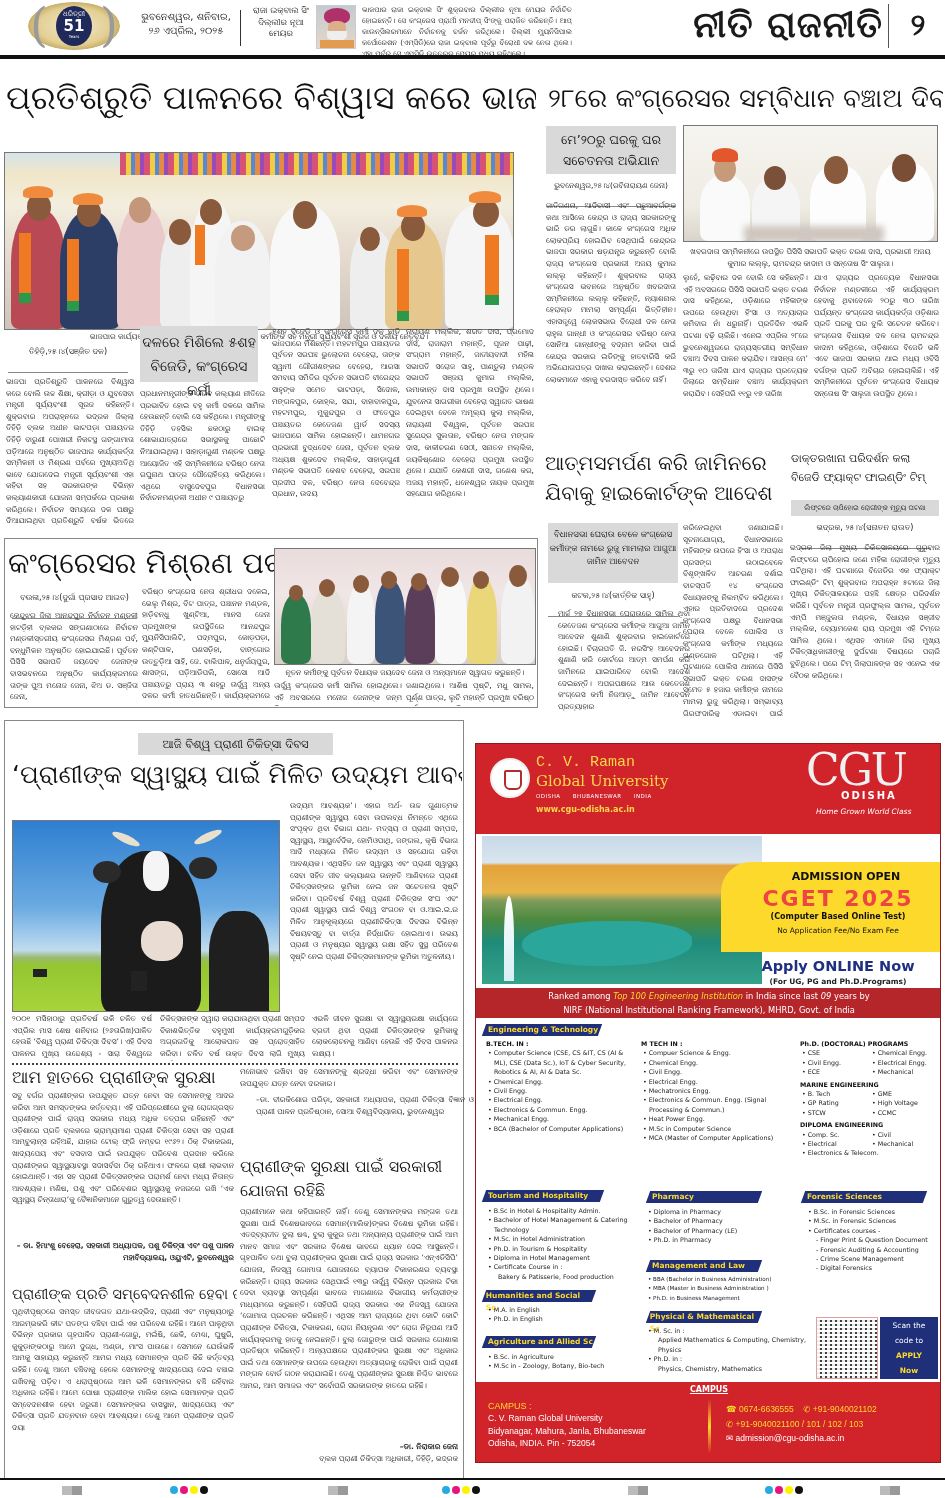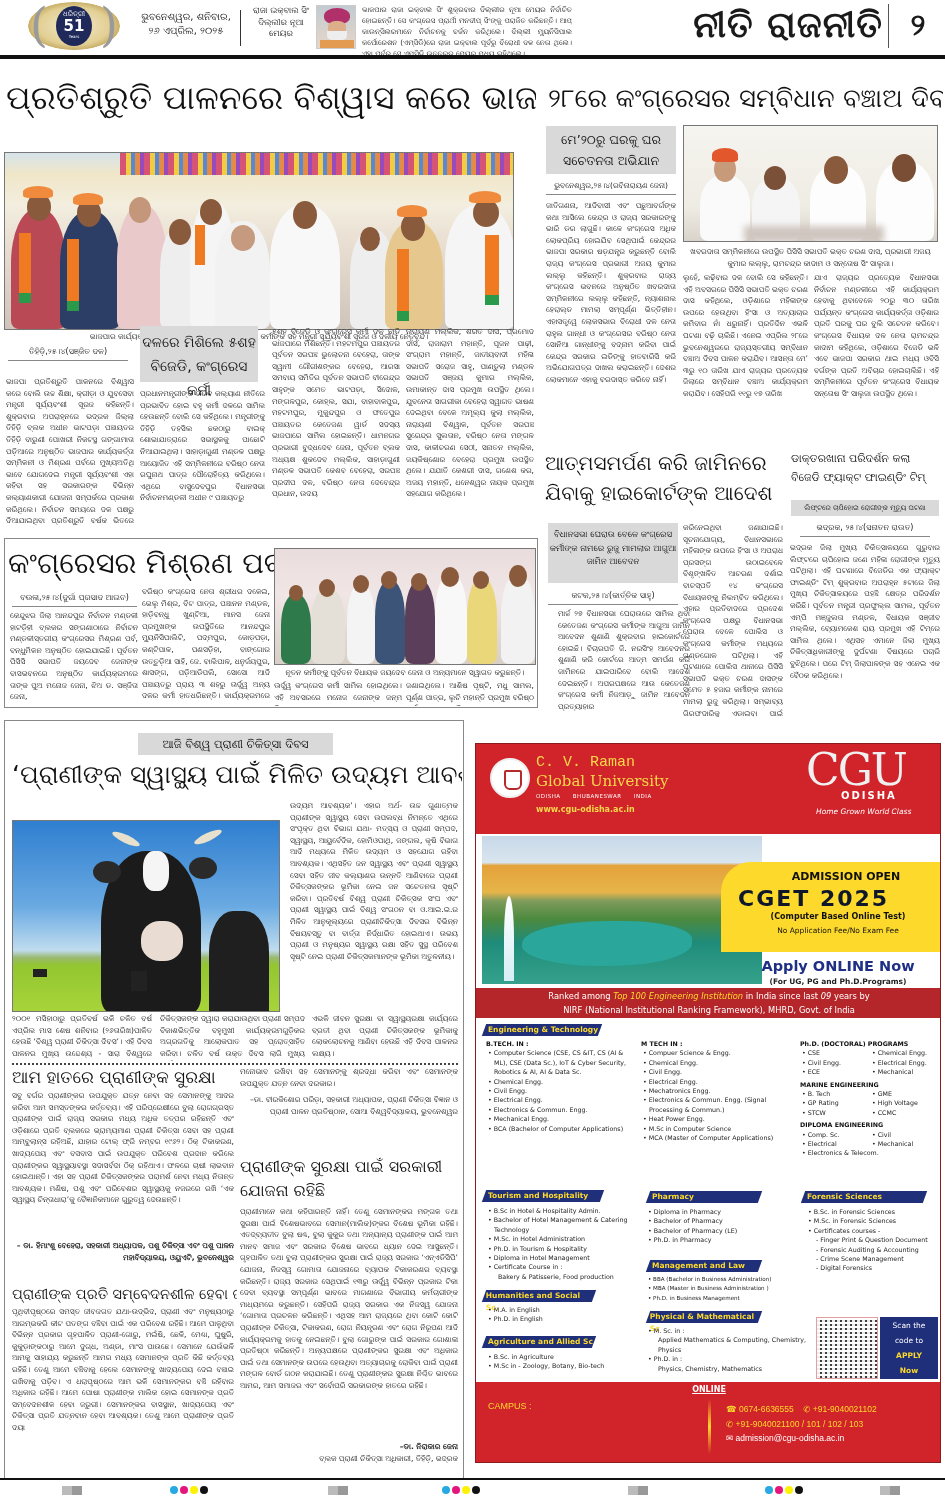--- a/index.html
+++ b/index.html
@@ -61,21 +61,21 @@
     background: linear-gradient(180deg, #2f7fd0 0%, #6aaae2 45%, #bfdcef 68%, #9ab96e 72%, #93c630 76%, #a8d43a 100%); }
 
   
   .graybox { background: #d9d9d9; text-align: center; color: #111; }
   #kicker-merge { left: 140px; top: 326px; width: 118px; height: 56px; font-size: 14px; line-height: 24px; padding-top: 4px; }
   #kicker-abhijan { left: 546px; top: 126px; width: 130px; height: 48px; font-size: 12.5px; line-height: 21px; padding-top: 3px; }
   #kicker-vidhansabha { left: 548px; top: 523px; width: 130px; height: 60px; font-size: 8.5px; line-height: 13.5px; padding-top: 5px; }
   #kicker-lift { left: 791px; top: 500px; width: 148px; height: 16px; font-size: 7px; line-height: 16px; }
   #kicker-vet { left: 138px; top: 733px; width: 195px; height: 22px; font-size: 11.5px; line-height: 22px; }
 
-  .dateline-s { font-size: 8px; line-height: 12px; text-align: center; border-bottom: 1px solid #888; padding-bottom: 2px; }
+  .dateline-s { font-size: 8px; line-height: 12px; text-align: center; border-bottom: 1px solid #888; padding-bottom: 14px; }
 
   #hl-mishran { left: 8px; top: 540px; width: 270px; font-size: 29px; line-height: 46px; }
   #hl-surrender { left: 545px; top: 448px; width: 236px; font-size: 20px; line-height: 30px; white-space: normal; }
   #hl-factfind { left: 791px; top: 449px; width: 150px; font-size: 11px; line-height: 19px; white-space: normal; }
   #hl-vet-main { left: 12px; top: 755px; width: 450px; font-size: 25px; line-height: 40px; }
 
   .frame { border: 1px solid #888; }
   #frame-mishran { left: 4px; top: 538px; width: 534px; height: 170px; }
   #frame-vet { left: 4px; top: 720px; width: 460px; height: 760px; }
   .dotted { border-top: 2px dotted #444; }
@@ -96,21 +96,21 @@
   #ad-cgu { left: 330px; top: 2px; font-family: "DejaVu Serif", serif; font-size: 44px; color: #f0f0f0; line-height: 48px; letter-spacing: -2px; }
   #ad-odisha { left: 365px; top: 46px; font-size: 10px; font-weight: bold; color: #fff; letter-spacing: 2px; line-height: 12px; }
   #ad-tagline { left: 340px; top: 62px; font-size: 7.5px; font-style: italic; color: #fff; line-height: 11px; }
 
   #ad-photo { left: 6px; top: 92px; width: 280px; height: 148px;
     background: linear-gradient(180deg, #c8d8e8 0%, #d9e6ef 18%, #e4a23a 20%, #e6b54a 38%, #7e9b5c 44%, #4c8a3e 56%, #1f8b7a 72%, #35a28c 100%); }
   #ad-photo .pool { position:absolute; left:40px; top:85px; width:170px; height:45px; border-radius: 50% 40% 50% 45%; background:#2aa79a; }
   #ad-photo .fountain { position:absolute; left:22px; top:60px; width:10px; height:85px; background:linear-gradient(#ffffff, #d7eef5); border-radius: 50% 50% 0 0; }
   #ad-yellow { left: 245px; top: 118px; width: 221px; height: 90px; background: #fdd92c; border-radius: 30px 0 0 0; }
   #ad-admission { left: 280px; top: 126px; width: 180px; text-align: center; font-size: 11px; font-weight: bold; color: #111; line-height: 14px; }
-  #ad-cget { left: 262px; top: 142px; width: 200px; font-size: 22px; font-weight: bold; color: #0f172a; letter-spacing: 2px; line-height: 26px; }
+  #ad-cget { left: 262px; top: 142px; width: 200px; text-align: center; font-size: 22px; font-weight: bold; color: #ef4444; letter-spacing: 2px; line-height: 26px; }
   #ad-cbot { left: 262px; top: 167px; width: 200px; text-align: center; font-size: 8px; font-weight: bold; color: #111; line-height: 12px; }
   #ad-nofee { left: 262px; top: 181px; width: 200px; text-align: center; font-size: 7.5px; color: #111; line-height: 12px; }
   #ad-apply { left: 262px; top: 213px; width: 200px; text-align: center; font-size: 14.5px; font-weight: bold; color: #1f2f85; line-height: 18px; }
   #ad-programs { left: 262px; top: 232px; width: 200px; text-align: center; font-size: 7.5px; font-weight: bold; color: #222; line-height: 11px; }
   #ad-rank { left: 0; top: 244px; width: 466px; height: 30px; background: #b5262a; color: #fff; text-align: center; font-size: 8.3px; line-height: 14px; padding-top: 1px; }
   #ad-rank .hi { color: #fdd92c; font-style: italic; }
 
   .ad-banner { position: absolute; height: 12px; background: #1f2f7a; color: #fdd92c; font-size: 7.5px; font-weight: bold; line-height: 12px; padding-left: 4px; transform: skewX(-20deg); }
   .ad-banner span { display:inline-block; transform: skewX(20deg); }
   .ad-list { position: absolute; font-size: 6.3px; line-height: 9.4px; color: #222; }
@@ -297,21 +297,21 @@
 <div class="abs txt" style="left:312px;top:1013px;width:146px;height:48px;">ଏଭଳି ଜୀବନ ସୁରକ୍ଷା ବା ସ୍ୱାସ୍ଥ୍ୟରକ୍ଷା କାର୍ଯ୍ୟରେ ବ୍ରତୀ ଥିବା ପ୍ରାଣୀ ଚିକିତ୍ସକଙ୍କ ଭୂମିକାକୁ ଲୋକଲୋଚନକୁ ଆଣିବା ହେଉଛି ଏହି ଦିବସ ପାଳନର ଲକ୍ଷ୍ୟ।</div>
 <div class="abs dotted" style="left:12px;top:1088px;width:446px;top:1063px;"></div>
 
 <div id="hl-ama" class="abs hl">ଆମ ହାତରେ ପ୍ରାଣୀଙ୍କ ସୁରକ୍ଷା</div>
 <div class="abs txt" style="left:12px;top:1090px;width:222px;height:150px;">ସବୁ ବର୍ଗର ପ୍ରାଣୀଙ୍କର ଉପଯୁକ୍ତ ଯତ୍ନ ନେବା ସହ ସେମାନଙ୍କୁ ଆଦର କରିବା ଆମ ସମସ୍ତଙ୍କର କର୍ତ୍ତବ୍ୟ। ଏହି ପରିପ୍ରେକ୍ଷୀରେ ବୁଲା ରୋଗଗ୍ରସ୍ତ ପ୍ରାଣୀଙ୍କ ପାଇଁ ରାଜ୍ୟ ସରକାର ମଧ୍ୟ ଅଧିକ ତତ୍ପର ରହିଛନ୍ତି ଏବଂ ଓଡ଼ିଶାରେ ପ୍ରତି ବ୍ଲକରେ ଭ୍ରାମ୍ୟମାଣ ପ୍ରାଣୀ ଚିକିତ୍ସା ସେବା ସହ ପ୍ରାଣୀ ଆମ୍ବୁଲାନ୍ସ ରହିଅଛି, ଯାହାର ଟୋଲ୍ ଫ୍ରି ନମ୍ବର ୧୯୬୨। ଠିକ୍ ଟିକାକରଣ, ଖାଦ୍ୟପେୟ ଏବଂ ବସବାସ ପାଇଁ ଉପଯୁକ୍ତ ପରିବେଶ ପ୍ରଦାନ କରିଲେ ପ୍ରାଣୀଙ୍କର ସ୍ୱାସ୍ଥ୍ୟାବସ୍ଥା ସଦାସର୍ବଦା ଠିକ୍ ରହିଥାଏ। ଫଳରେ ଚାଷୀ ଲାଭବାନ ହୋଇଥାନ୍ତି। ଏହା ସହ ପ୍ରାଣୀ ଚିକିତ୍ସକଙ୍କର ପରାମର୍ଶ ନେବା ମଧ୍ୟ ନିତାନ୍ତ ଆବଶ୍ୟକ। ମଣିଷ, ପଶୁ ଏବଂ ପରିବେଶର ସ୍ୱାସ୍ଥ୍ୟକୁ ନଜରରେ ରଖି ‘ଏକ ସ୍ୱାସ୍ଥ୍ୟ ଚିନ୍ତାଧାରା’କୁ ବୈଜ୍ଞାନିକମାନେ ଗୁରୁତ୍ୱ ଦେଉଛନ୍ତି।</div>
 <div class="abs txt" style="left:12px;top:1240px;width:222px;height:36px;text-align:right;font-weight:bold;">– ଡା. ହିମାଂଶୁ ବେହେରା, ସହକାରୀ ଅଧ୍ୟାପକ, ପଶୁ ଚିକିତ୍ସା ଏବଂ ପଶୁ ପାଳନ ମହାବିଦ୍ୟାଳୟ, ଓୟୁଏଟି, ଭୁବନେଶ୍ୱର</div>
 
 <div id="hl-samvedan" class="abs hl">ପ୍ରାଣୀଙ୍କ ପ୍ରତି ସମ୍ବେଦନଶୀଳ ହେବା ଜରୁରୀ</div>
 <div class="abs txt" style="left:12px;top:1306px;width:222px;height:162px;">ପୃଥିବୀପୃଷ୍ଠରେ ସମସ୍ତ ଜୀବଜଗତ ଯଥା-ଉଦ୍ଭିଦ, ପ୍ରାଣୀ ଏବଂ ମନୁଷ୍ୟଠାରୁ ଆରମ୍ଭକରି କୀଟ ପତଙ୍ଗ ବଞ୍ଚିବା ପାଇଁ ଏକ ପରିବେଶ ରହିଛି। ଆମେ ପାଳୁଥିବା ବିଭିନ୍ନ ପ୍ରକାର ଗୃହପାଳିତ ପ୍ରାଣୀ-ଗୋରୁ, ମଇଁଷି, ଛେଳି, ମେଣ୍ଢା, ଘୁଷୁରି, କୁକୁଡ଼ାଙ୍କଠାରୁ ଆମେ ଦୁଗ୍ଧ, ଅଣ୍ଡା, ମାଂସ ପାଉଛେ। ସେମାନେ ଯେଉଁଭଳି ଆମକୁ ସାହାଯ୍ୟ କରୁଛନ୍ତି ଆମର ମଧ୍ୟ ସେମାନଙ୍କ ପ୍ରତି କିଛି କର୍ତ୍ତବ୍ୟ ରହିଛି। ତେଣୁ ଆମେ ବଞ୍ଚିବାକୁ ହେଲେ ସେମାନଙ୍କୁ ଖାଦ୍ୟପେୟ ଦେଇ ବଞ୍ଚାଇ ରଖିବାକୁ ପଡ଼ିବ। ଏ ଧରାପୃଷ୍ଠରେ ଆମ ଭଳି ସେମାନଙ୍କର ବଞ୍ଚି ରହିବାର ଅଧିକାର ରହିଛି। ଆମେ ପୋଷା ପ୍ରାଣୀଙ୍କ ମାଲିକ ହୋଇ ସେମାନଙ୍କ ପ୍ରତି ସମ୍ବେଦନଶୀଳ ହେବା ଜରୁରୀ। ସେମାନଙ୍କର ବାସସ୍ଥାନ, ଖାଦ୍ୟପେୟ ଏବଂ ଚିକିତ୍ସା ପ୍ରତି ଯତ୍ନବାନ ହେବା ଆବଶ୍ୟକ। ତେଣୁ ଆମେ ପ୍ରାଣୀଙ୍କ ପ୍ରତି ଦୟା</div>
 <div class="abs txt" style="left:240px;top:1066px;width:218px;height:24px;">ମନୋଭାବ ରଖିବା ସହ ସେମାନଙ୍କୁ ଶ୍ରଦ୍ଧା କରିବା ଏବଂ ସେମାନଙ୍କ ଉପଯୁକ୍ତ ଯତ୍ନ ନେବା ଦରକାର।</div>
-<div class="abs txt" style="left:240px;top:1094px;width:218px;height:48px;text-align:right;">–ଡା. ବୀରକିଶୋର ପରିଡ଼ା, ସହକାରୀ ଅଧ୍ୟାପକ, ପ୍ରାଣୀ ଚିକିତ୍ସା ବିଜ୍ଞାନ ଓ ପ୍ରାଣୀ ପାଳନ ପ୍ରତିଷ୍ଠାନ, ସୋଆ ବିଶ୍ୱବିଦ୍ୟାଳୟ, ଭୁବନେଶ୍ୱର</div>
+<div class="abs txt" style="left:256px;top:1094px;width:218px;height:48px;">–ଡା. ବୀରକିଶୋର ପରିଡ଼ା, ସହକାରୀ ଅଧ୍ୟାପକ, ପ୍ରାଣୀ ଚିକିତ୍ସା ବିଜ୍ଞାନ ଓ ପ୍ରାଣୀ ପାଳନ ପ୍ରତିଷ୍ଠାନ, ସୋଆ ବିଶ୍ୱବିଦ୍ୟାଳୟ, ଭୁବନେଶ୍ୱର</div>
 
 <div id="hl-yojana" class="abs hl">ପ୍ରାଣୀଙ୍କ ସୁରକ୍ଷା ପାଇଁ ସରକାରୀ ଯୋଜନା ରହିଛି</div>
 <div class="abs txt" style="left:240px;top:1206px;width:218px;height:235px;">ପ୍ରାଣୀମାନେ କଥା କହିପାରନ୍ତି ନାହିଁ। ତେଣୁ ସେମାନଙ୍କର ମଙ୍ଗଳ ତଥା ସୁରକ୍ଷା ପାଇଁ ବିଶେଷଭାବରେ ସେମାନ(ମାଲିକ)ଙ୍କର ବିଶେଷ ଭୂମିକା ରହିଛି। ଏତଦ୍‌ବ୍ୟତୀତ ବୁଲା ଷଣ୍ଢ, ବୁଲା କୁକୁର ତଥା ଅନ୍ୟାନ୍ୟ ପ୍ରାଣୀଙ୍କ ପାଇଁ ଆମ ମାନବ ସମାଜ ଏବଂ ସରକାର ବିଶେଷ ଭାବରେ ଧ୍ୟାନ ଦେଇ ଆସୁଛନ୍ତି। ଗୃହପାଳିତ ତଥା ବୁଲା ପ୍ରାଣୀଙ୍କର ସୁରକ୍ଷା ପାଇଁ ରାଜ୍ୟ ସରକାର ‘ଏନ୍‌ଏଡିସିପି’ ଯୋଜନା, ନିଜସ୍ୱ ଗୋମାତା ଯୋଜନାରେ ବ୍ୟାପକ ଟିକାକରଣର ବ୍ୟବସ୍ଥା କରିଛନ୍ତି। ରାଜ୍ୟ ସରକାର ସେଥିପାଇଁ ୧୩ରୁ ଊର୍ଦ୍ଧ୍ୱ ବିଭିନ୍ନ ପ୍ରକାର ଟିକା ଦେବା ବ୍ୟବସ୍ଥା ସମ୍ପୂର୍ଣ୍ଣ ଭାବରେ ମାଗଣାରେ ବିଭାଗୀୟ କର୍ମଚାରୀଙ୍କ ମାଧ୍ୟମରେ କରୁଛନ୍ତି। ସେହିପରି ରାଜ୍ୟ ସରକାର ଏକ ନିଜସ୍ୱ ଯୋଜନା ‘ଗୋମାତା ପ୍ରଚଳନ କରିଛନ୍ତି। ଏଥିସହ ଆମ ରାଜ୍ୟରେ ଥିବା କୋଟି କୋଟି ପ୍ରାଣୀଙ୍କ ଚିକିତ୍ସା, ଟିକାକରଣ, ରୋଗ ନିୟନ୍ତ୍ରଣ ଏବଂ ରୋଗ ନିରୂପଣ ଆଦି କାର୍ଯ୍ୟକ୍ରମକୁ ହାତକୁ ନେଇଛନ୍ତି। ବୁଲା ଗୋରୁଙ୍କ ପାଇଁ ସରକାର ଗୋଶାଳା ପ୍ରତିଷ୍ଠା କରିଛନ୍ତି। ଅନ୍ୟପକ୍ଷରେ ପ୍ରାଣୀଙ୍କର ସୁରକ୍ଷା ଏବଂ ଅଧିକାର ପାଇଁ ତଥା ସେମାନଙ୍କ ଉପରେ ହେଉଥିବା ଅତ୍ୟାଚାରକୁ ରୋକିବା ପାଇଁ ପ୍ରାଣୀ ମଙ୍ଗଳ ବୋର୍ଡ ଗଠନ କରାଯାଇଛି। ତେଣୁ ପ୍ରାଣୀଙ୍କର ସୁରକ୍ଷା ନିଶ୍ଚିତ ଭାବରେ ଆମର, ଆମ ସମାଜର ଏବଂ ସର୍ବୋପରି ସରକାରଙ୍କ ହାତରେ ରହିଛି।</div>
 <div class="abs txt" style="left:240px;top:1441px;width:218px;height:12px;text-align:right;font-weight:bold;">–ଡା. ନିରାକାର ଜେନା</div>
 <div class="abs txt" style="left:240px;top:1453px;width:218px;height:12px;text-align:right;">ବ୍ଲକ ପ୍ରାଣୀ ଚିକିତ୍ସା ଅଧିକାରୀ, ତିହିଡ଼ି, ଭଦ୍ରକ</div>
 
 <div id="ad" class="abs">
   <div id="ad-top" class="abs"></div>
   <div id="ad-seal" class="abs"></div>
   <div id="ad-uni1" class="abs">C. V. Raman</div>
@@ -460,23 +460,28 @@
 
   <div id="ad-qr" class="abs"></div>
   <div id="ad-scan" class="abs">
     <div>Scan the</div>
     <div>code to</div>
     <div class="y">APPLY</div>
     <div class="y">Now</div>
   </div>
 
   <div id="ad-contact" class="abs"></div>
-  <div id="ad-contact-title" class="abs">ONLINE</div>
+  <div id="ad-contact-title" class="abs">CAMPUS</div>
   <div id="ad-contact-div" class="abs"></div>
   <div id="ad-campus-h" class="abs">CAMPUS :</div>
+  <div id="ad-campus" class="abs">
+    <div>C. V. Raman Global University</div>
+    <div>Bidyanagar, Mahura, Janla, Bhubaneswar</div>
+    <div>Odisha, INDIA. Pin - 752054</div>
+  </div>
   <div id="ad-phones" class="abs">
     <div><span>☎ 0674-6636555</span>&nbsp;&nbsp;&nbsp;&nbsp;<span>✆ +91-9040021102</span></div>
     <div>✆ +91-9040021100 / 101 / 102 / 103</div>
     <div class="w">✉ admission@cgu-odisha.ac.in</div>
   </div>
 </div>
 
 <div id="bottom-rule" class="abs"></div>
 <div class="gray-sq" style="left:62px;"></div>
 <div class="reg" style="left:170px;">

